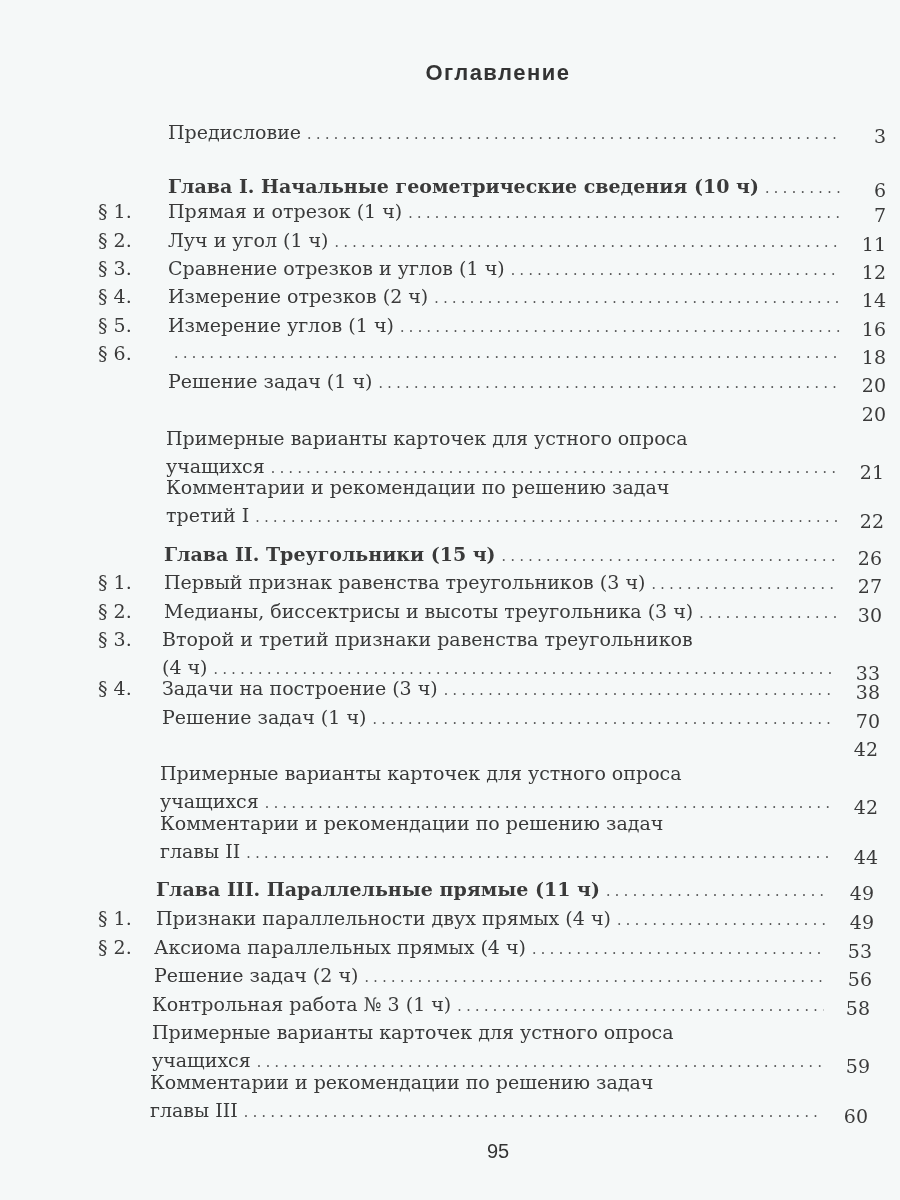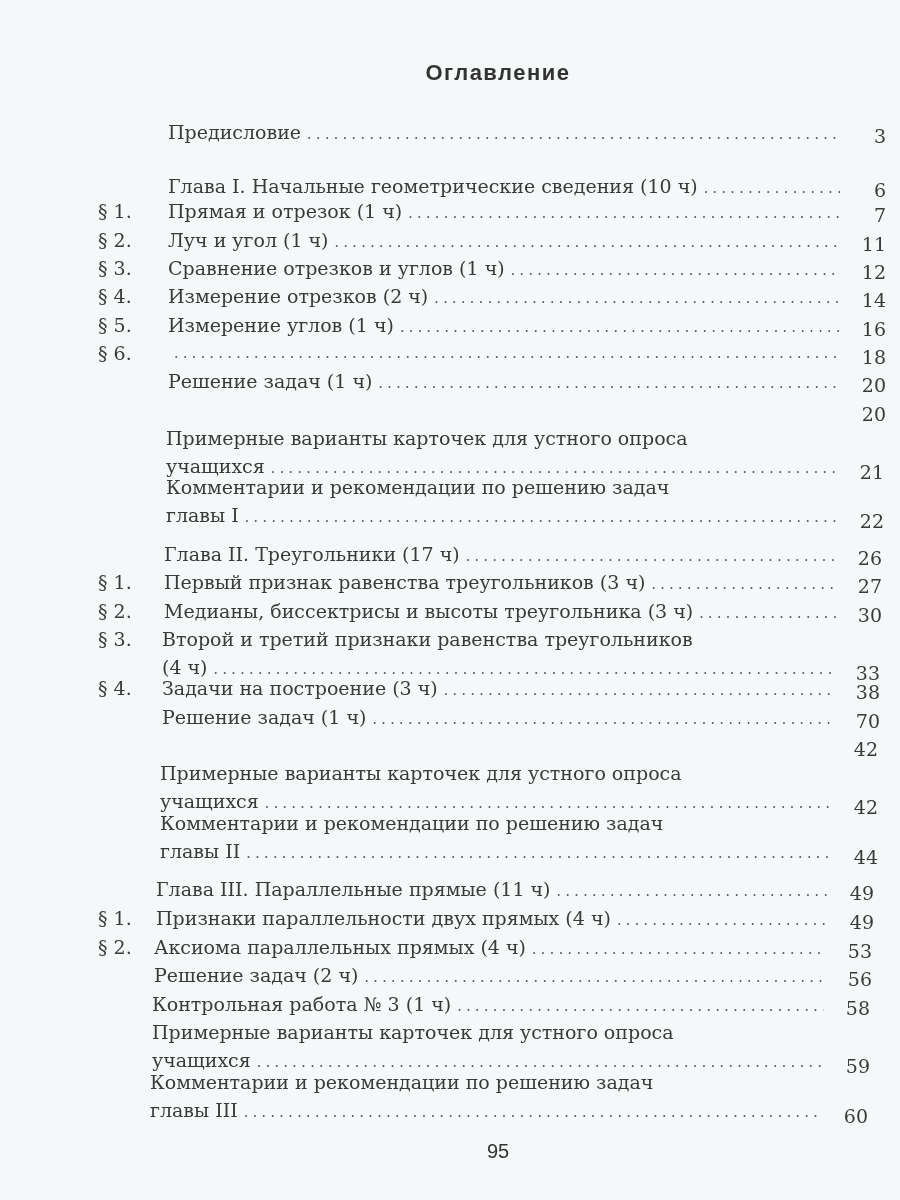--- a/index.html
+++ b/index.html
@@ -32,21 +32,21 @@
     letter-spacing: 5px; padding-left: 6px; color: #555; font-size: 14px;
   }
   .line .dots::after {
     content: ". . . . . . . . . . . . . . . . . . . . . . . . . . . . . . . . . . . . . . . . . . . . . . . . . . . . . . . . . . . . . . . . . . . . . . . . . . . . . . . . . . . . . . . . . . . . . . . .";
     letter-spacing: 0px;
   }
   .firstline { position: absolute; white-space: nowrap; }
   .pg {
     position: absolute; width: 60px; text-align: right; font-size: 19px;
   }
-  .bold .txt, .bold .firstline { font-weight: normal; }
+  .bold .txt, .bold .firstline { font-weight: bold; }
   .folio {
     position: absolute; top: 1140px; left: 0; width: 900px; text-align: center;
     font-family: "Liberation Sans", "DejaVu Sans", sans-serif; font-size: 20px; color: #333;
   }
 </style>
 </head>
 <body>
 
 <div class="page">
   <div class="title">Оглавление</div>
@@ -126,28 +126,28 @@
         <span class="firstline" style="left:118px;top:0px">Примерные варианты карточек для устного опроса</span>
         <div class="line" style="left:118px;top:28px;width:672px">
              <span class="txt">учащихся</span>
              <span class="dots"></span>
            </div>
         <span class="pg" style="left:776px;top:34px">21</span>
       </div>
       <div class="entry" style="top: 473px; height: 56px;">
         <span class="firstline" style="left:118px;top:0px">Комментарии и рекомендации по решению задач</span>
         <div class="line" style="left:118px;top:28px;width:672px">
-             <span class="txt">главы I</span>
+             <span class="txt">третий I</span>
              <span class="dots"></span>
            </div>
         <span class="pg" style="left:776px;top:34px">22</span>
       </div>
       <div class="entry bold" style="top: 540px; height: 28px;">
         <div class="line" style="left:116px;top:0px;width:672px">
-             <span class="txt">Глава II. Треугольники (17 ч)</span>
+             <span class="txt">Глава II. Треугольники (15 ч)</span>
              <span class="dots"></span>
            </div>
         <span class="pg" style="left:774px;top:4px">26</span>
       </div>
       <div class="entry" style="top: 568px; height: 28px;">
         <span class="sect" style="top:0px">§ 1.</span>
         <div class="line" style="left:116px;top:0px;width:672px">
              <span class="txt">Первый признак равенства треугольников (3 ч)</span>
              <span class="dots"></span>
            </div>

